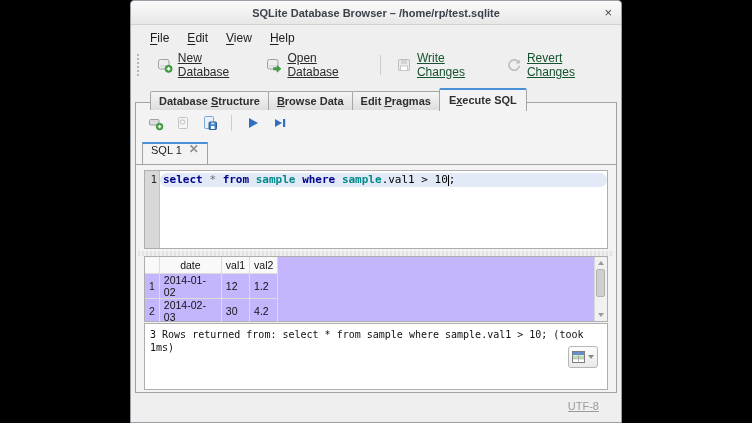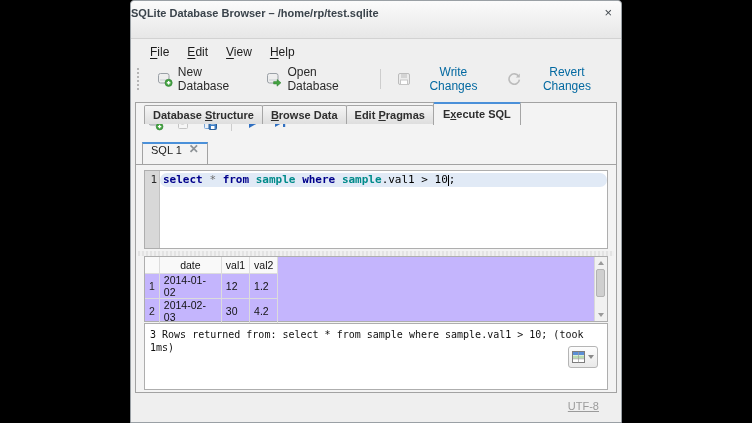--- a/index.html
+++ b/index.html
@@ -3,40 +3,40 @@
 <meta charset="utf-8">
 <style>
   * { box-sizing: border-box; margin: 0; padding: 0; }
   html,body { width:752px; height:423px; overflow:hidden; }
   body { background:#000; position:relative; font-family:"Liberation Sans", sans-serif; }
 
   .window { position:absolute; left:130px; top:0; width:492px; height:423px;
             background:#efefef; border:1px solid #9aa0a5; border-radius:4px 4px 0 0; }
 
   
-  .titlebar { height:38px; background:linear-gradient(#fbfbfb,#e7e7e7); border-bottom:1px solid #d2d2d2;
-              border-radius:4px 4px 0 0; position:relative; text-align:left; }
+  .titlebar { height:24px; background:linear-gradient(#fbfbfb,#e7e7e7); border-bottom:1px solid #d2d2d2;
+              border-radius:4px 4px 0 0; position:relative; text-align:center; }
   .title { line-height:25px; font-size:11px; font-weight:bold; color:#3a434b; }
   .win-close { position:absolute; right:9px; top:0; line-height:24px; font-size:13px; color:#41484e; cursor:default; }
 
   
   .menubar { display:flex; padding:3px 8px 1px 10px; }
   .menu-item { font-size:12px; color:#1c1c1c; padding:3px 9px; }
   .menu-item u { text-underline-offset:2px; }
 
   
   .toolbar { display:flex; align-items:center; height:31px; padding:0 6px 0 4px; }
   .tb-handle { width:5px; height:22px; border-left:2px dotted #b5b5b5; margin:0 7px 0 2px; }
-  .tb-btn { display:flex; align-items:center; gap:5px; font-size:12px; color:#2a2a2a; padding:3px 8px; }
-  .tb-btn.disabled { color:#0369a1;text-align:center; }
+  .tb-btn { display:flex; align-items:center; gap:5px; font-size:12px; color:#2a2a2a; padding:3px 8px;text-decoration:underline; }
+  .tb-btn.disabled { color:#14532d; }
   .tb-sep { width:1px; height:20px; background:#cdcdcd; margin:0 7px; }
   .icon16 { width:16px; height:16px; flex:0 0 16px; }
 
   
-  .tabbar { display:flex; align-items:flex-end; padding-left:13px; margin-top:8px; position:relative; z-index:3; }
+  .tabbar { display:flex; align-items:flex-end; padding-left:19px; margin-top:8px; position:relative; z-index:3; }
   .tab { font-size:11px; font-weight:bold; color:#2e2e2e; padding:3px 8px; background:linear-gradient(#f5f5f5,#dedede);
          border:1px solid #a5a5a5; border-bottom:none; margin-right:-1px; border-radius:2px 2px 0 0; }
   .tab.active { background:#f3f3f3; border-top:2px solid #4a90d9; padding:4px 9px 5px; margin-bottom:-1px; }
 
   
   .frame { position:absolute; left:4px; right:4px; top:101px; height:291px;
            border:1px solid #a2a2a2; background:#f3f3f3; z-index:1; }
 
   .sql-toolbar { position:absolute; top:11px; left:11px; display:flex; align-items:center; gap:9px; }
   .icon-btn { width:18px; height:18px; display:flex; align-items:center; justify-content:center; }

